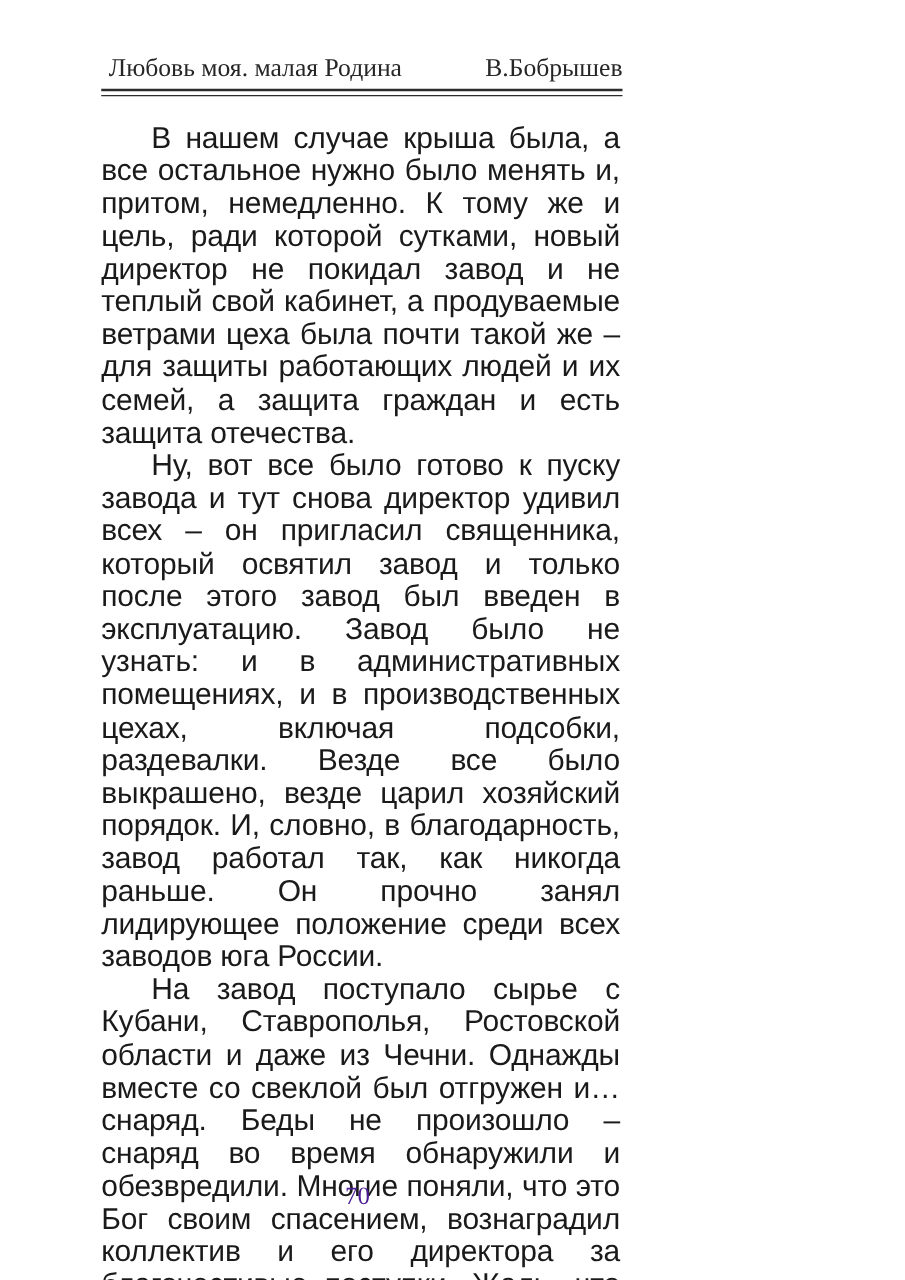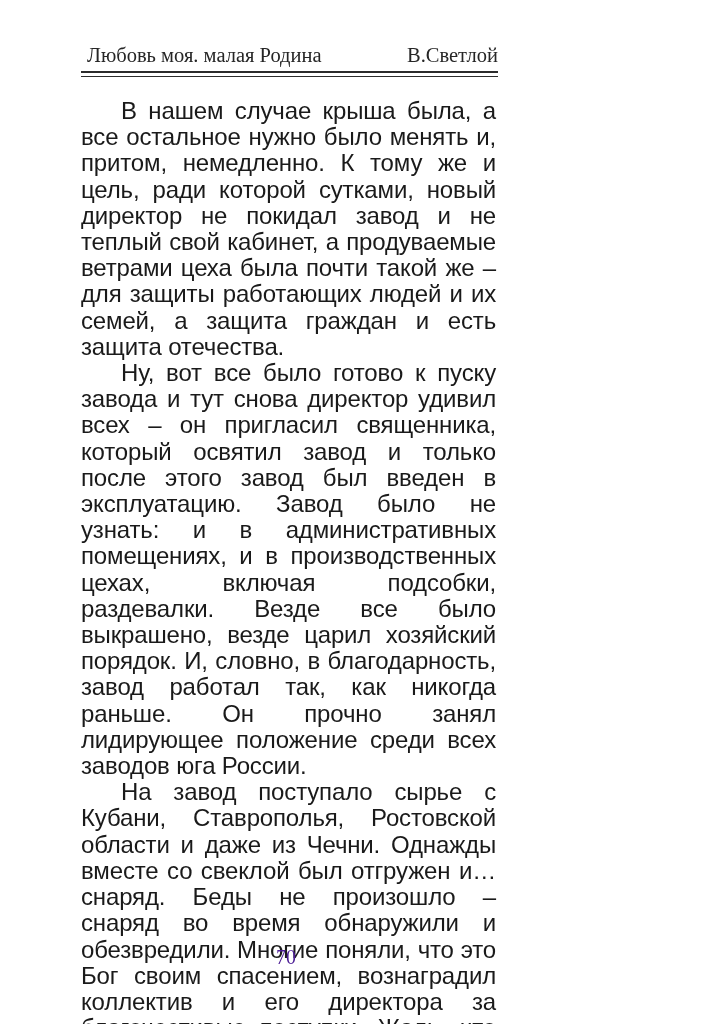--- a/index.html
+++ b/index.html
@@ -70,21 +70,21 @@
     color: #4c1d95;
   }
 </style>
 </head>
 <body>
 
 <div class="page">
 
   <div class="running-header">
     <span class="title">Любовь моя. малая Родина</span>
-    <span class="author">В.Светлой</span>
+    <span class="author">В.Бобрышев</span>
   </div>
 
   <div class="header-rule"></div>
 
   <div class="body-text">
     <p>В нашем случае крыша была, а все остальное нужно было менять и, притом, немедленно. К тому же и цель, ради которой сутками, новый директор не покидал завод и не теплый свой кабинет, а продуваемые ветрами цеха была почти такой же – для защиты работающих людей и их семей, а защита граждан и есть защита отечества.</p>
     <p>Ну, вот все было готово к пуску завода и тут снова директор удивил всех – он пригласил священника, который освятил завод и только после этого завод был введен в эксплуатацию. Завод было не узнать: и в административных помещениях, и в производственных цехах, включая подсобки, раздевалки. Везде все было выкрашено, везде царил хозяйский порядок. И, словно, в благодарность, завод работал так, как никогда раньше. Он прочно занял лидирующее положение среди всех заводов юга России.</p>
     <p>На завод поступало сырье с Кубани, Ставрополья, Ростовской области и даже из Чечни. Однажды вместе со свеклой был отгружен и… снаряд. Беды не произошло – снаряд во время обнаружили и обезвредили. Многие поняли, что это Бог своим спасением, вознаградил коллектив и его директора за благочестивые поступки. Жаль, что его нет с нами, он как герой погиб на посту, но память о нем жива. Светлой памяти Валентина Васильевича я посвящаю свое стихотворение.</p>
   </div>
 

